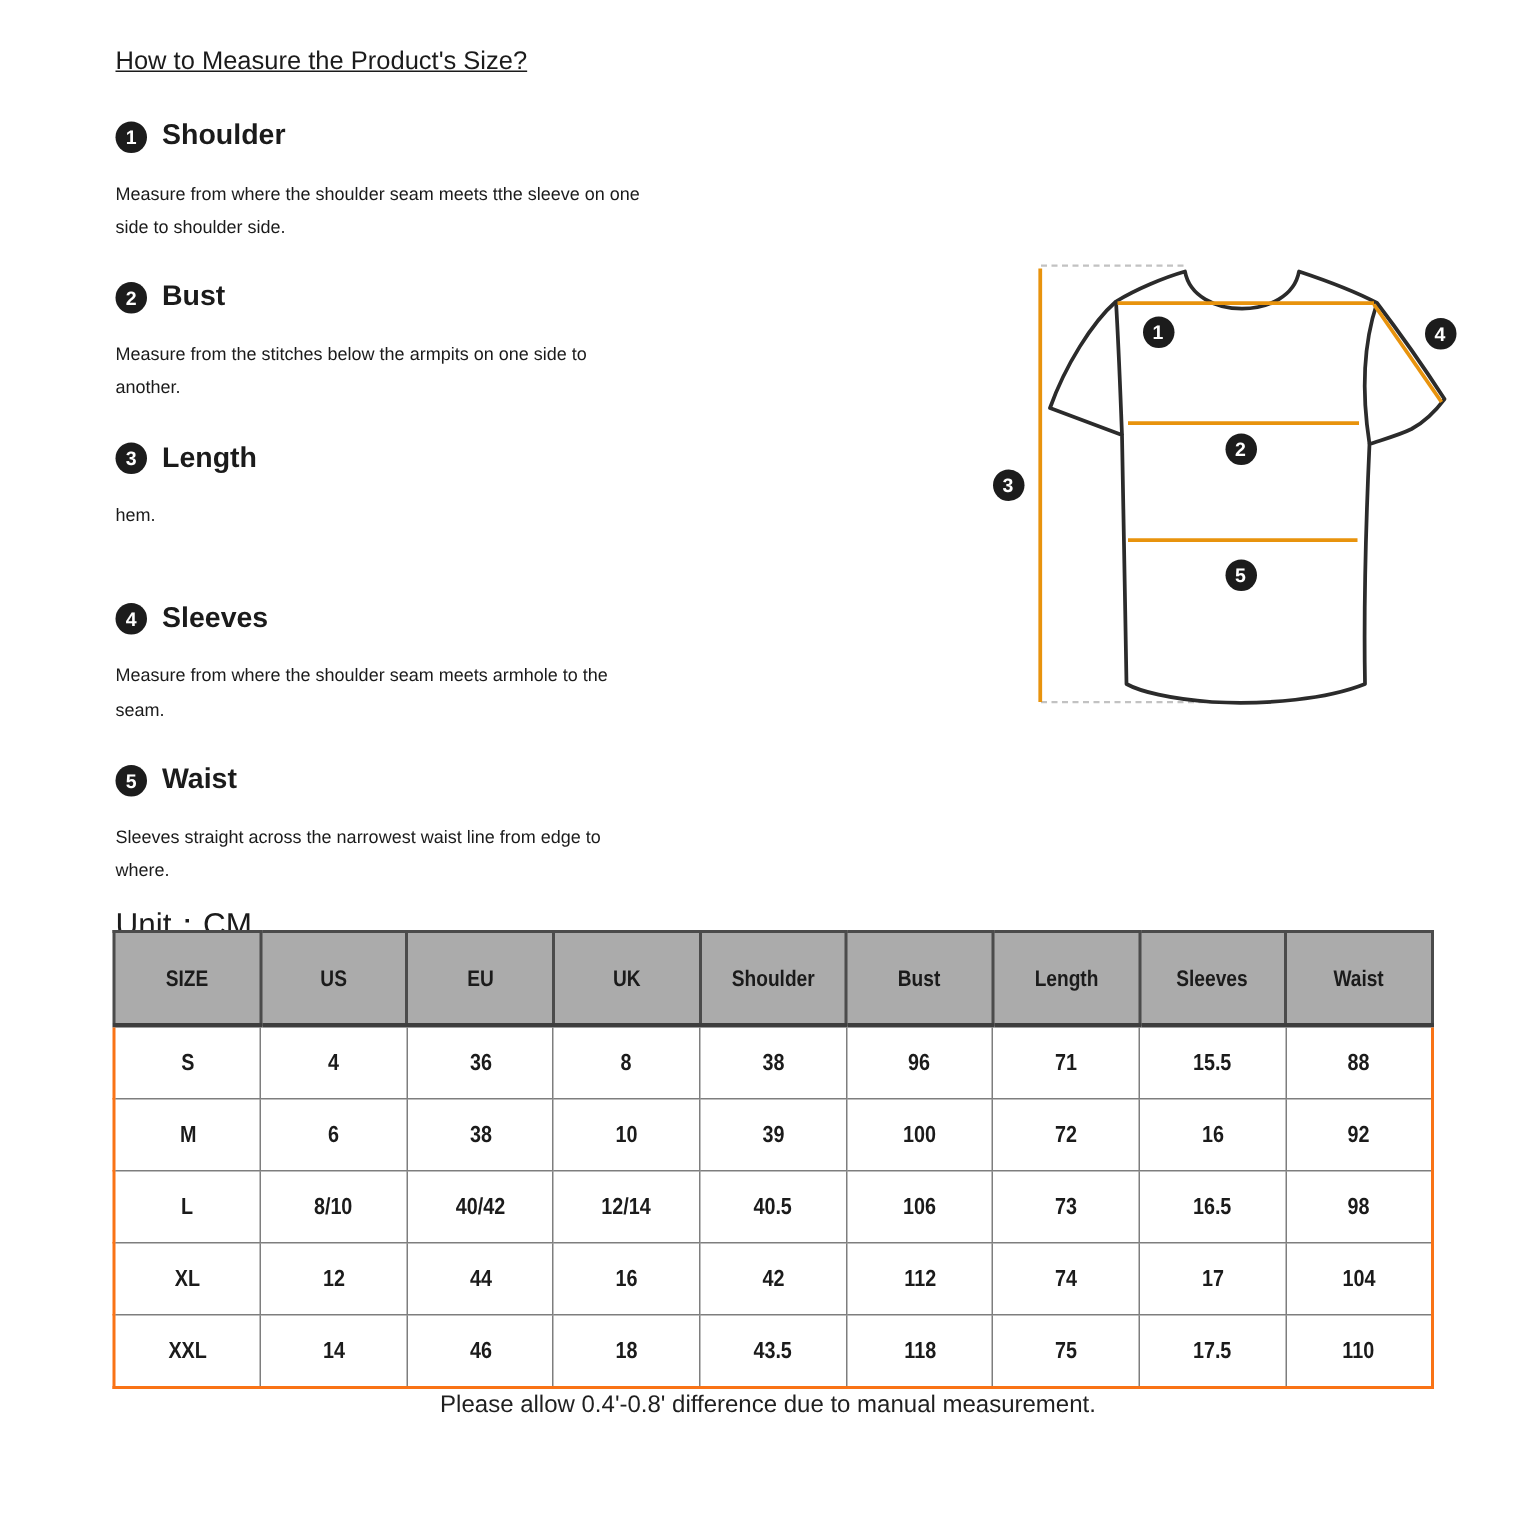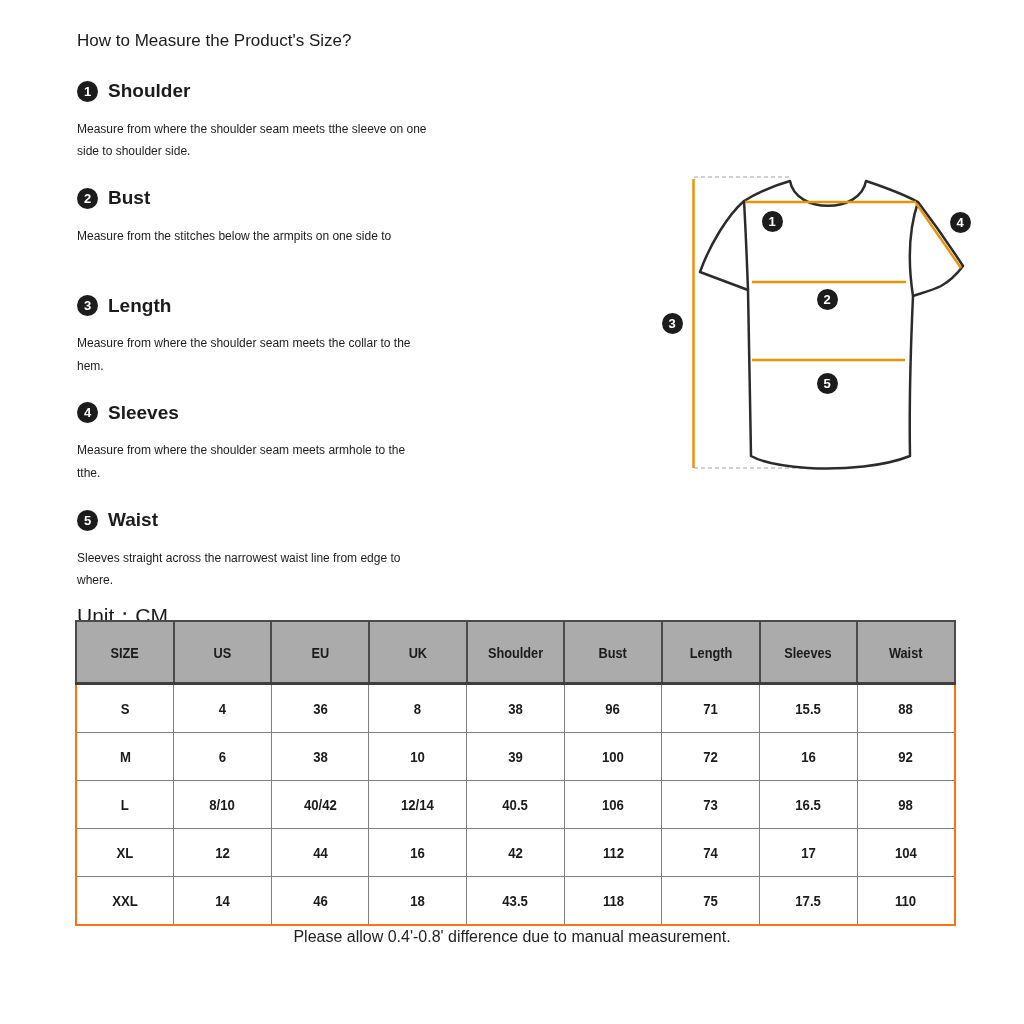--- a/index.html
+++ b/index.html
@@ -4,21 +4,21 @@
 <style>
   html,body{margin:0;padding:0;}
   body{
     width:1024px;height:1024px;position:relative;overflow:hidden;
     background:#ffffff;
     font-family:"Liberation Sans","DejaVu Sans",sans-serif;
     color:var(--ink,#1b1b1b);
   }
   .page-title{
     position:absolute;left:77px;top:31px;margin:0;
-    font-size:17px;font-weight:400;color:var(--ink,#1b1b1b);
+    font-size:17px;font-weight:400;color:var(--ink,#1b1b1b);text-decoration:underline;
   }
   
   .section{position:absolute;left:77px;width:540px;}
   .sec-head{display:flex;align-items:center;gap:10px;height:21px;}
   .badge{
     width:21px;height:21px;border-radius:50%;flex:0 0 21px;
     background:var(--badge,#1c1c1c);color:#fff;
     font-size:13px;font-weight:bold;line-height:21px;text-align:center;
   }
   .sec-label{font-size:19px;font-weight:600;color:var(--ink,#1b1b1b);}
@@ -71,40 +71,40 @@
         <div>side to shoulder side.</div>
       </div>
     </div>
     <div class="section" style="top: 187.75px;">
       <div class="sec-head">
         <span class="badge">2</span>
         <span class="sec-label">Bust</span>
       </div>
       <div class="sec-desc">
         <div>Measure from the stitches below the armpits on one side to</div>
+        <div>another.</div>
       </div>
     </div>
     <div class="section" style="top: 295px;">
       <div class="sec-head">
         <span class="badge">3</span>
         <span class="sec-label">Length</span>
       </div>
       <div class="sec-desc">
-        <div>Measure from where the shoulder seam meets the collar to the</div>
         <div>hem.</div>
       </div>
     </div>
     <div class="section" style="top: 402.25px;">
       <div class="sec-head">
         <span class="badge">4</span>
         <span class="sec-label">Sleeves</span>
       </div>
       <div class="sec-desc">
         <div>Measure from where the shoulder seam meets armhole to the</div>
-        <div>tthe.</div>
+        <div>seam.</div>
       </div>
     </div>
     <div class="section" style="top: 509.5px;">
       <div class="sec-head">
         <span class="badge">5</span>
         <span class="sec-label">Waist</span>
       </div>
       <div class="sec-desc">
         <div>Sleeves straight across the narrowest waist line from edge to</div>
         <div>where.</div>

